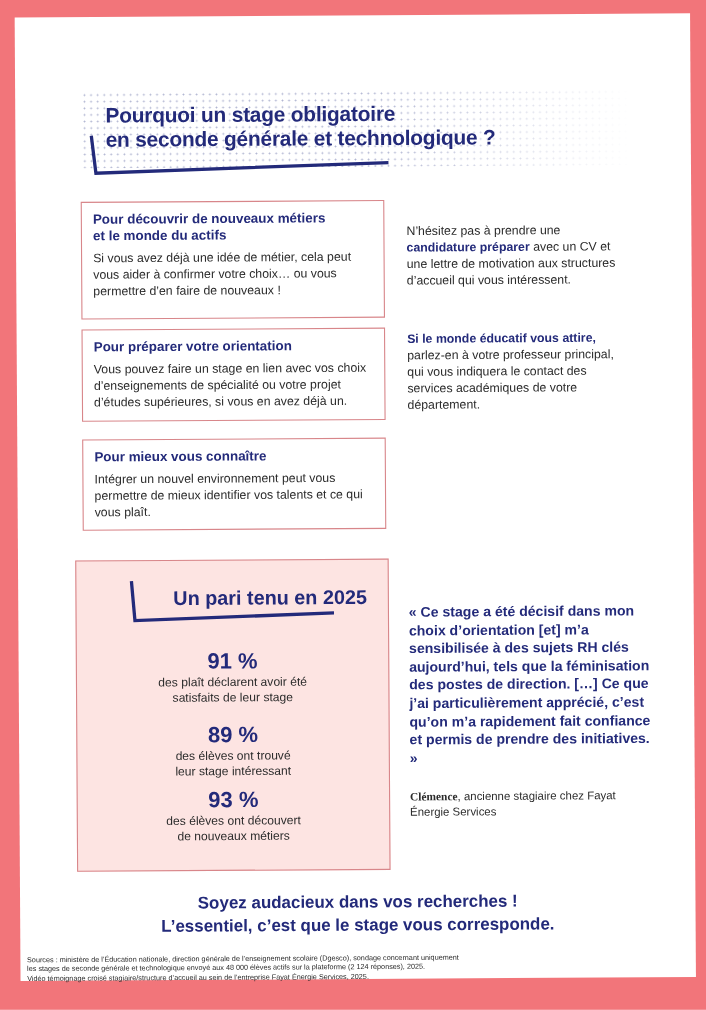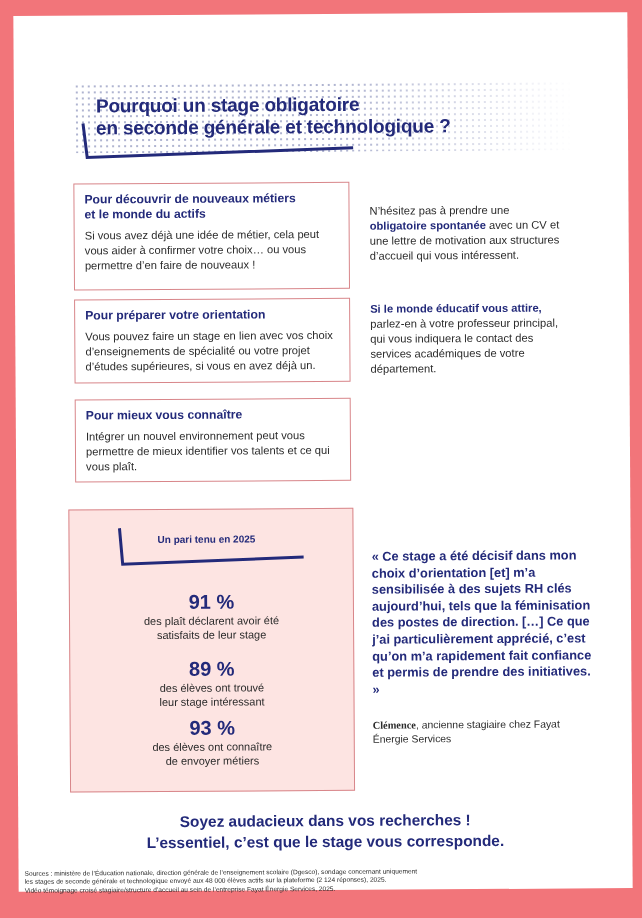--- a/index.html
+++ b/index.html
@@ -56,21 +56,21 @@
   .side2 { top: 288px; }
   .side-text b { color: #232a7a; }
 
   
   .stats {
     position: absolute; left: 52px; top: 494px; width: 285px; height: 283px;
     background: #fde4e2; border: 1px solid #d8868a; box-sizing: border-box;
     text-align: center;
   }
   .stats-title {
-    position: absolute; left: 60px; top: 24px; font-weight: bold; font-size: 10px; color: #232a7a; padding-left: 28px;
+    position: absolute; left: 60px; top: 24px; font-weight: bold; font-size: 18px; color: #232a7a; padding-left: 28px;
   }
   .stats-bracket { position: absolute; left: 48px; top: 16px; width: 190px; height: 42px; }
   .stat { position: absolute; left: 0; width: 100%; }
   .stat-num { font-weight: bold; font-size: 20px; line-height: 24px; color: #232a7a; }
   .stat-desc { font-size: 11px; line-height: 14px; color: #2b2b2b; }
   .s1 { top: 80px; } .s2 { top: 147px; } .s3 { top: 206px; }
 
   
   .quote {
     position: absolute; left: 355px; top: 535px; width: 225px;
@@ -116,21 +116,21 @@
     <h3>Pour préparer votre orientation</h3>
     <p>Vous pouvez faire un stage en lien avec vos choix d’enseignements de spécialité ou votre projet d’études supérieures, si vous en avez déjà un.</p>
   </div>
 
   <div class="card card3">
     <h3>Pour mieux vous connaître</h3>
     <p>Intégrer un nouvel environnement peut vous permettre de mieux identifier vos talents et ce qui vous plaît.</p>
   </div>
 
   <div class="side-text side1">
-    <span>N’hésitez pas à prendre une </span><b>obligatoire spontanée</b><span> avec un CV et une lettre de motivation aux structures d’accueil qui vous intéressent.</span>
+    <span>N’hésitez pas à prendre une </span><b>candidature préparer</b><span> avec un CV et une lettre de motivation aux structures d’accueil qui vous intéressent.</span>
   </div>
 
   <div class="side-text side2">
     <b>Si le monde éducatif vous attire,</b><span> parlez-en à votre professeur principal, qui vous indiquera le contact des services académiques de votre département.</span>
   </div>
 
   <div class="stats">
     <svg class="stats-bracket" viewBox="0 0 190 42">
       <path d="M2 2 L5 38 L186 32" fill="none" stroke="#232a7a" stroke-width="3"></path>
     </svg>
@@ -144,21 +144,21 @@
     </div>
     <div class="stat s2">
       <div class="stat-num">89 %</div>
       <div class="stat-desc">
         <span>des élèves ont trouvé</span><br><span>leur stage intéressant</span>
       </div>
     </div>
     <div class="stat s3">
       <div class="stat-num">93 %</div>
       <div class="stat-desc">
-        <span>des élèves ont connaître</span><br><span>de envoyer métiers</span>
+        <span>des élèves ont découvert</span><br><span>de nouveaux métiers</span>
       </div>
     </div>
   </div>
 
   <div class="quote">« Ce stage a été décisif dans mon choix d’orientation [et] m’a sensibilisée à des sujets RH clés aujourd’hui, tels que la féminisation des postes de direction. […] Ce que j’ai particulièrement apprécié, c’est qu’on m’a rapidement fait confiance et permis de prendre des initiatives. »</div>
   <div class="author">
     <b>Clémence</b><span>, ancienne stagiaire chez Fayat Énergie Services</span>
   </div>
 
   <div class="footer-msg">

